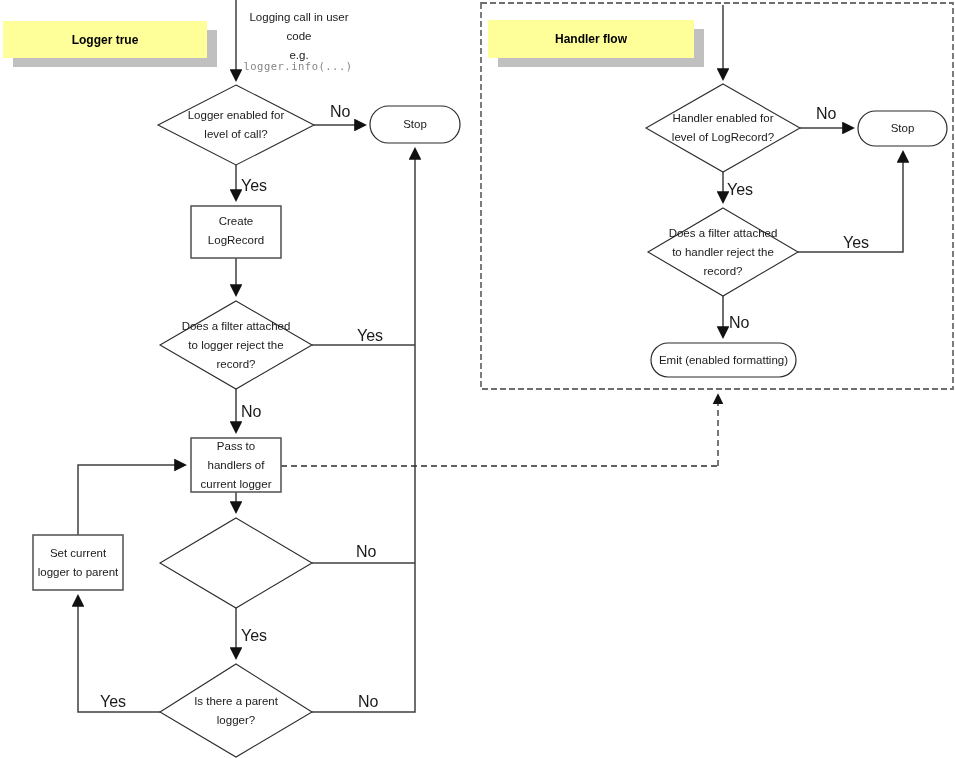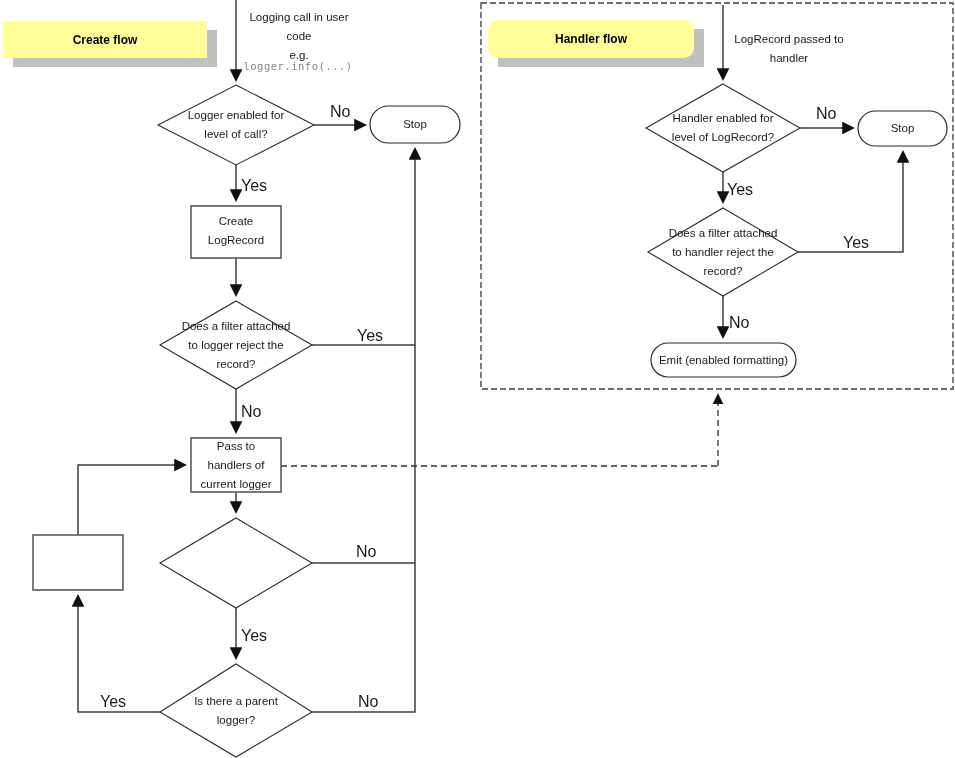--- a/index.html
+++ b/index.html
@@ -114,55 +114,55 @@
 
     <g fill="#ffffff">
       <polygon points="723,84 800,128 723,172 646,128" stroke="#2b2b2b" stroke-width="1.1"></polygon>
       <rect x="858" y="111" width="89" height="35" rx="17.5" stroke="#2b2b2b" stroke-width="1.2"></rect>
       <polygon points="723,208 798,252 723,296 648,252" stroke="#2b2b2b" stroke-width="1.1"></polygon>
       <rect x="651" y="343" width="145" height="34" rx="17" stroke="#2b2b2b" stroke-width="1.2"></rect>
     </g>
   </svg>
 
   <div class="note-shadow" style="left:13px; top:30px; width:204px; height:37px;"></div>
-  <div class="note" style="left:3px; top:21px; width:204px; height:37px;">Create flow</div>
+  <div class="note" style="left:3px; top:21px; width:204px; height:37px;">Logger true</div>
 
   <div class="note-shadow" style="left:498px; top:29px; width:206px; height:38px;"></div>
-  <div class="note" style="left:488px; top:20px; width:206px; height:38px;border-radius:10px;">Handler flow</div>
+  <div class="note" style="left:488px; top:20px; width:206px; height:38px;">Handler flow</div>
 
   <div class="txt" style="left:238px; top:15px; width:122px; height:42px;">Logging call in user
 code
 e.g.</div>
   <div class="txt code" style="left:230px; top:58px; width:136px; height:16px;">logger.info(...)</div>
 
   <div class="txt" style="left:166px; top:104px; width:140px; height:42px;">Logger enabled for
 level of call?</div>
   <div class="txt" style="left:370px; top:106px; width:90px; height:37px;">Stop</div>
   <div class="txt" style="left:191px; top:206px; width:90px; height:49px;border-radius:11px;">Create
 LogRecord</div>
   <div class="txt" style="left:160px; top:324px; width:152px; height:42px;">Does a filter attached
 to logger reject the
 record?</div>
   <div class="txt" style="left:191px; top:438px; width:90px; height:54px;border-radius:19px;">Pass to
 handlers of
 current logger</div>
   <div class="txt" style="left:166px; top:690px; width:140px; height:42px;">Is there a parent
 logger?</div>
+  <div class="txt" style="left:33px; top:535px; width:90px; height:55px;">Set current
+logger to parent</div>
 
   <div class="edge-label" style="left:330px; top:105px;">No</div>
   <div class="edge-label" style="left:241px; top:179px;">Yes</div>
   <div class="edge-label" style="left:357px; top:329px;">Yes</div>
   <div class="edge-label" style="left:241px; top:405px;">No</div>
   <div class="edge-label" style="left:356px; top:545px;">No</div>
   <div class="edge-label" style="left:241px; top:629px;">Yes</div>
   <div class="edge-label" style="left:100px; top:695px;">Yes</div>
   <div class="edge-label" style="left:358px; top:695px;">No</div>
 
-  <div class="txt" style="left:727px; top:34px; width:124px; height:30px;">LogRecord passed to
-handler</div>
   <div class="txt" style="left:648px; top:108px; width:150px; height:40px;">Handler enabled for
 level of LogRecord?</div>
   <div class="txt" style="left:858px; top:111px; width:89px; height:35px;">Stop</div>
   <div class="txt" style="left:648px; top:231px; width:150px; height:42px;">Does a filter attached
 to handler reject the
 record?</div>
   <div class="txt" style="left:651px; top:343px; width:145px; height:34px;">Emit (enabled formatting)</div>
 
   <div class="edge-label" style="left:816px; top:107px;">No</div>
   <div class="edge-label" style="left:727px; top:183px;">Yes</div>

